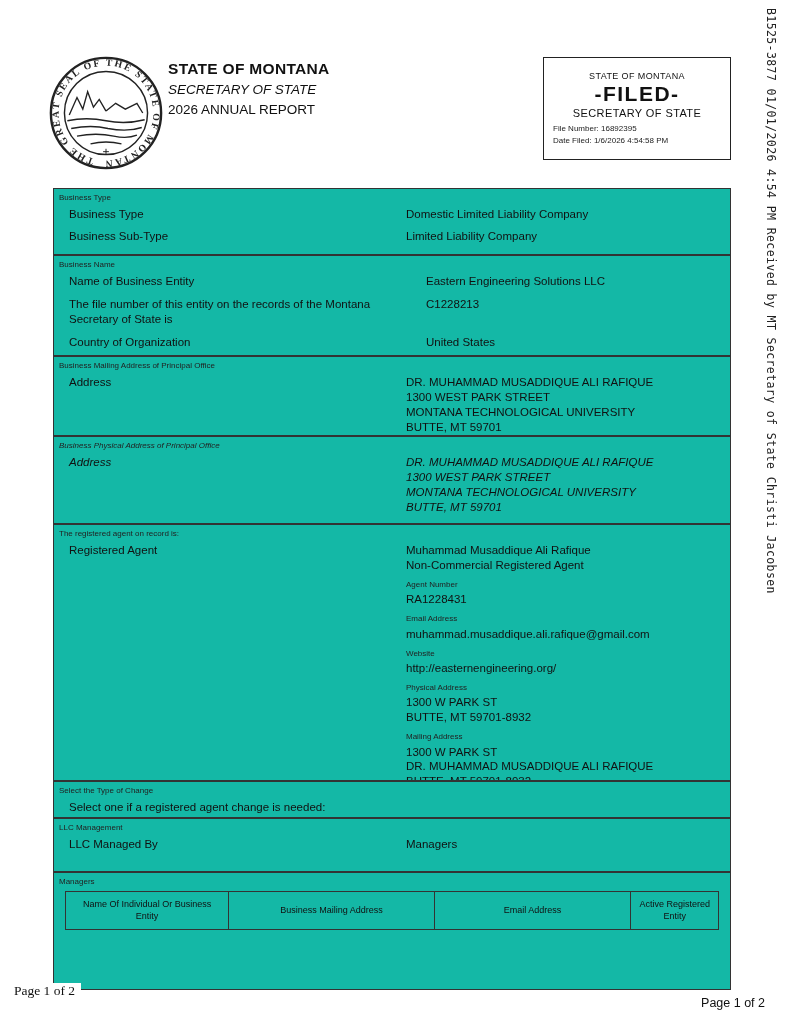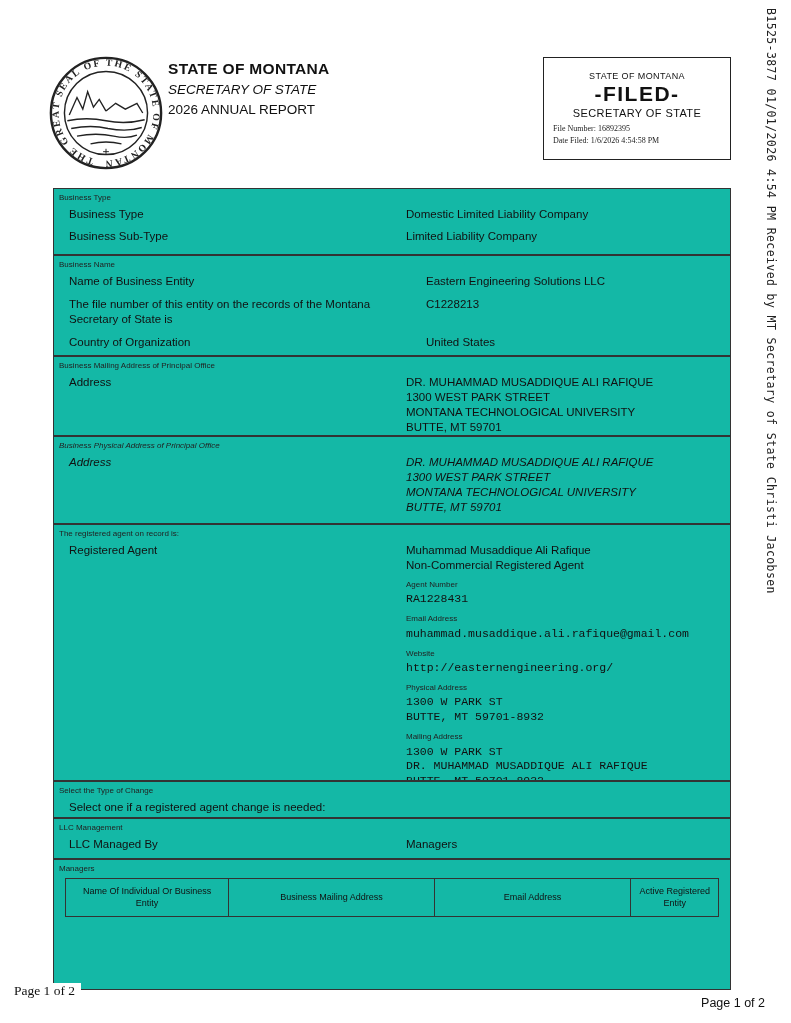--- a/index.html
+++ b/index.html
@@ -14,50 +14,50 @@
   .header-subtitle{font-size:13.5px;font-style:italic;}
   .header-report{font-size:13.5px;}
   
   .filed-stamp{
     position:absolute;left:543px;top:57px;width:188px;height:103px;
     border:1.5px solid #222;box-sizing:border-box;padding-top:13px;
   }
   .fs-line1{text-align:center;font-size:9px;letter-spacing:.4px;}
   .fs-line2{text-align:center;font-size:21px;font-weight:bold;letter-spacing:1.5px;margin:1px 0;}
   .fs-line3{text-align:center;font-size:11px;letter-spacing:.4px;margin-bottom:4px;}
-  .fs-small{font-size:8px;margin-left:9px;line-height:1.55;color:#222;font-family:Liberation Serif, serif;}
+  .fs-small{font-size:8px;margin-left:9px;line-height:1.55;color:#222;}
   
   .vertical-text{
     position:absolute;right:13px;top:8px;height:1000px;
     writing-mode:vertical-rl;
     font-family:"DejaVu Sans Mono",monospace;font-size:11.5px;color:#222;
     letter-spacing:.4px;white-space:nowrap;
   }
   
   .form-table{
     position:absolute;left:53px;top:188px;width:678px;height:802px;
     border:1px solid #333;box-sizing:border-box;background:#14b8a6;
   }
   .section{box-sizing:border-box;overflow:hidden;}
   .section + .section{border-top:2px solid #333;}
   .sec-header{font-size:8px;color:#222;padding:4px 0 2px 5px;}
   .row{display:flex;padding:3px 0 4px 0;}
   .row .label{flex:0 0 337px;padding-left:15px;font-size:11.5px;line-height:1.3;}
   .row .value{flex:1;font-size:11.5px;line-height:1.3;padding-right:6px;}
   .addr-line{font-size:11.5px;line-height:1.3;}
   .field-label{font-size:8px;color:#222;margin-top:7px;margin-bottom:2px;}
-  .field-value{font-size:11.5px;line-height:1.3;font-family:Liberation Mono, monospace;}
+  .field-value{font-size:11.5px;line-height:1.3;}
   
   .s-bustype{height:65px;}
   .s-busname{height:101px;}
   .s-mailaddr{height:80px;}
   .s-physaddr{height:88px;font-style:italic;}
   .s-agent{height:257px;}
   .s-change{height:37px;}
-  .s-llcmgmt{height:41px;}
+  .s-llcmgmt{height:54px;}
   .s-managers{height:102px;}
   .s-busname .row{padding:3px 0 5px 0;gap:20px;}
   
   .mgr-table{
     width:654px;margin:3px 11px 0 11px;border-collapse:collapse;table-layout:fixed;
   }
   .mgr-table th{
     border:1px solid #333;font-weight:normal;font-size:9px;line-height:1.3;
     height:33px;text-align:center;vertical-align:middle;padding:2px 6px;color:#111;
   }

